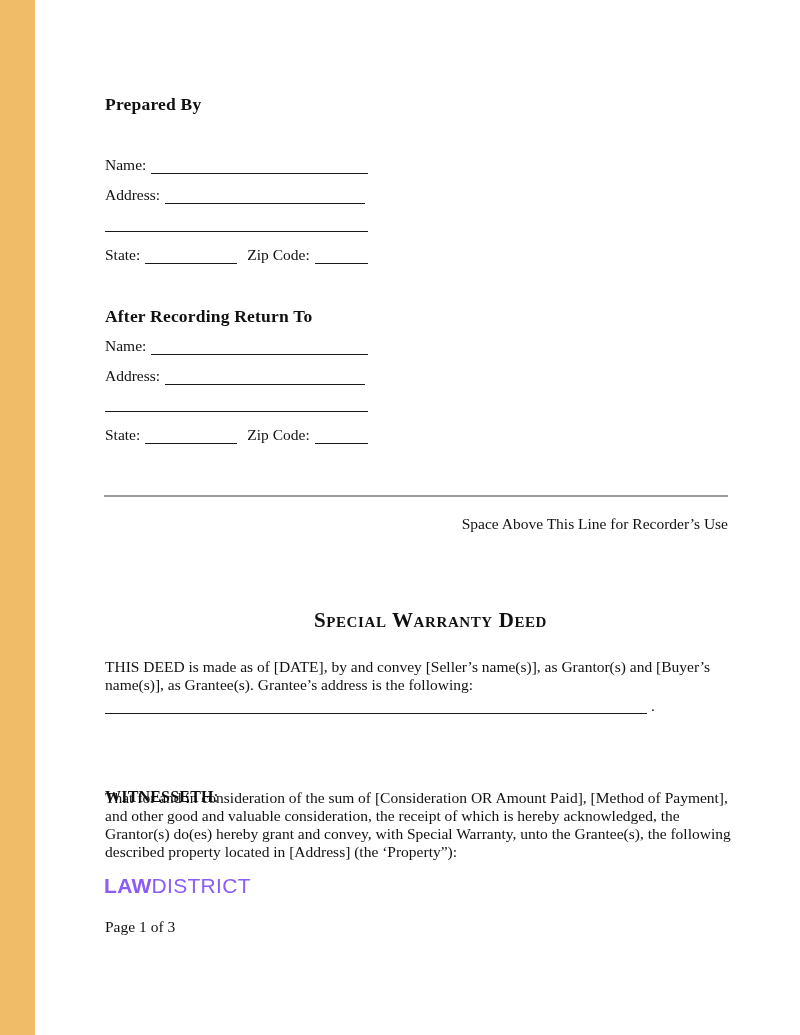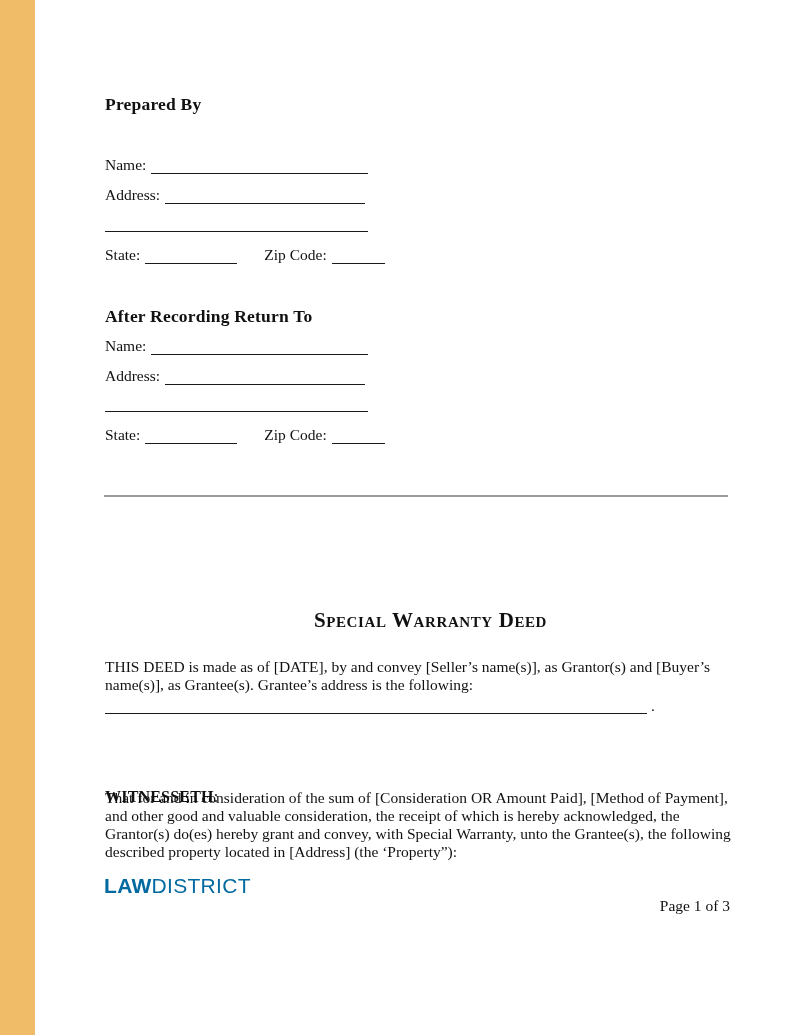--- a/index.html
+++ b/index.html
@@ -23,21 +23,21 @@
     display:flex;align-items:stretch;
     font-size:15.5px;line-height:18px;white-space:nowrap;
   }
   .lbl{flex:none;}
   .fill{
     border-bottom:1.5px solid #1a1a1a;
     margin-left:5px;
     flex:1;
   }
   .fill.fixed{flex:none;}
-  .gap{margin-left:27px;}
+  .gap{margin-left:10px;}
   .bare-line{
     position:absolute;left:105px;width:263px;height:0;
     border-bottom:1.5px solid #1a1a1a;
   }
   .divider{
     position:absolute;left:104px;width:624px;height:0;
     border-top:2px solid #9a9a9a;
   }
   .recorder-note{
     position:absolute;left:105px;top:515px;width:623px;
@@ -61,28 +61,28 @@
     border-bottom:1.5px solid #1a1a1a;vertical-align:bottom;
   }
   .wit-heading{
     position:absolute;left:105px;top:788px;
     font-size:16px;line-height:18px;
   }
   .wit-heading .b{font-weight:bold;letter-spacing:0.2px;}
   .logo{
     position:absolute;left:104px;top:876px;
     font-family:"Liberation Sans", sans-serif;
-    font-size:21px;line-height:20px;color:#0369a1;
+    font-size:21px;line-height:20px;color:#8b5cf6;
     letter-spacing:0.3px;white-space:nowrap;
   }
   .logo .law{font-weight:800;}
   .logo .district{font-weight:400;}
   .page-indicator{
-    position:absolute;left:105px;top:897px;width:625px;
-    text-align:right;font-size:15.5px;line-height:18px;
+    position:absolute;left:105px;top:918px;width:625px;
+    text-align:left;font-size:15.5px;line-height:18px;
   }
 </style>
 </head>
 <body>
 
 <div class="page">
 
   <div class="stripe" style="background: rgb(240, 188, 104);"></div>
 
   <div class="heading" style="top:93px;">Prepared By</div>
@@ -121,20 +121,21 @@
   <div class="bare-line" style="top:411px;"></div>
 
   <div class="row" style="top:426px;">
     <span class="lbl">State:</span>
     <span class="fill fixed" style="width:92px;"></span>
     <span class="lbl gap">Zip Code:</span>
     <span class="fill fixed" style="width:53px;"></span>
   </div>
 
   <div class="divider" style="top:495px;"></div>
+  <div class="recorder-note">Space Above This Line for Recorder’s Use</div>
 
   <div class="deed-title">Special Warranty Deed</div>
 
   <div class="para" style="top:658px;width:626px;">THIS DEED is made as of [DATE], by and convey [Seller’s name(s)], as Grantor(s) and [Buyer’s name(s)], as Grantee(s). Grantee’s address is the following:</div>
 
   <div class="addr-row">
     <span class="addr-blank"></span>
     <span>.</span>
   </div>
 

